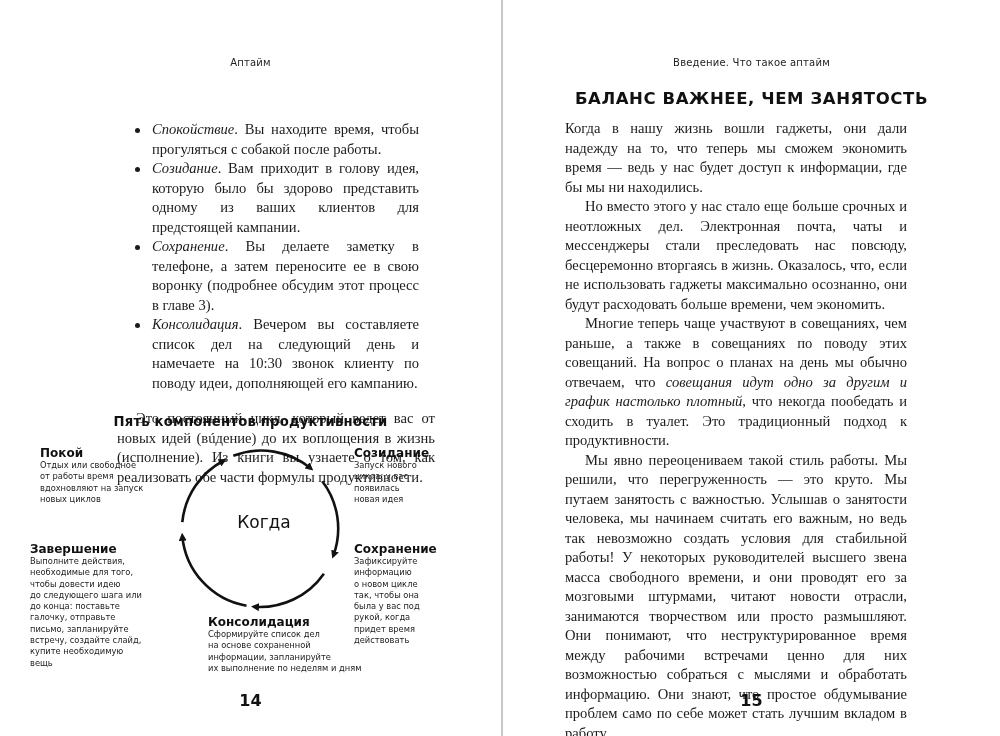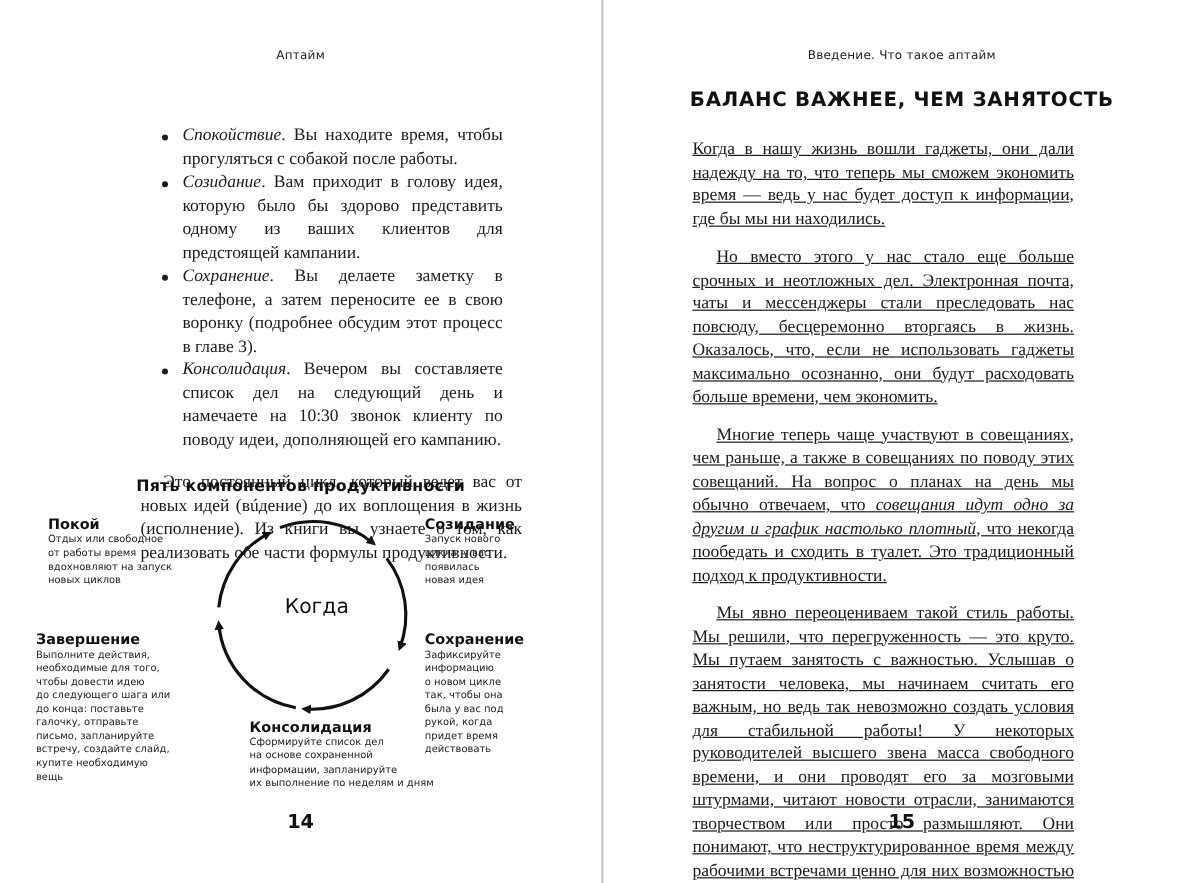--- a/index.html
+++ b/index.html
@@ -1,20 +1,20 @@
 <!DOCTYPE html>
 <html><head>
 <meta charset="utf-8">
 <style>
   html, body { margin: 0; padding: 0; }
   body {
     width: 1000px; height: 736px; background: #ffffff; position: relative; overflow: hidden;
     color: #1a1a1a;
   }
-  .page { position: absolute; top: 0; height: 696px; }
+  .page { position: absolute; top: 16px; height: 696px; }
   .page-left { left: 0; width: 501px; }
   .page-right { left: 503px; width: 497px; }
   .gutter { position: absolute; left: 501px; top: 0; width: 2px; height: 736px; background: #c8c8c8; }
 
   .running-head {
     position: absolute; top: 41px; width: 100%; text-align: center;
     font-family: "DejaVu Sans", sans-serif; font-size: 10px; color: #222; letter-spacing: 0.2px;
   }
   .folio {
     position: absolute; top: 675px; width: 100%; text-align: center;
@@ -51,21 +51,21 @@
   .node-zavershenie { left: 30px; width: 140px; top: 526px; }
   .node-sokhranenie { left: 354px; width: 100px; top: 526px; }
   .node-konsolidatsiya { left: 208px; width: 200px; top: 599px; }
 
   
   .chapter-title {
     position: absolute; top: 73px; left: 0; width: 497px; text-align: center;
     font-family: "DejaVu Sans", sans-serif; font-size: 16.5px; font-weight: bold; color: #111; letter-spacing: 0.6px;
   }
   .right-body { position: absolute; left: 62px; top: 103px; width: 342px; }
-  .right-body p { margin: 12px; text-align: justify; text-decoration: underline; }
+  .right-body p { margin: 0; text-align: justify; }
   .right-body p.indent { text-indent: 20px; }
   .right-body em { font-style: italic; }
 </style>
 </head>
 <body>
 
 <div class="page page-left">
   <div class="running-head">Аптайм</div>
 
   <div class="left-body serif">

